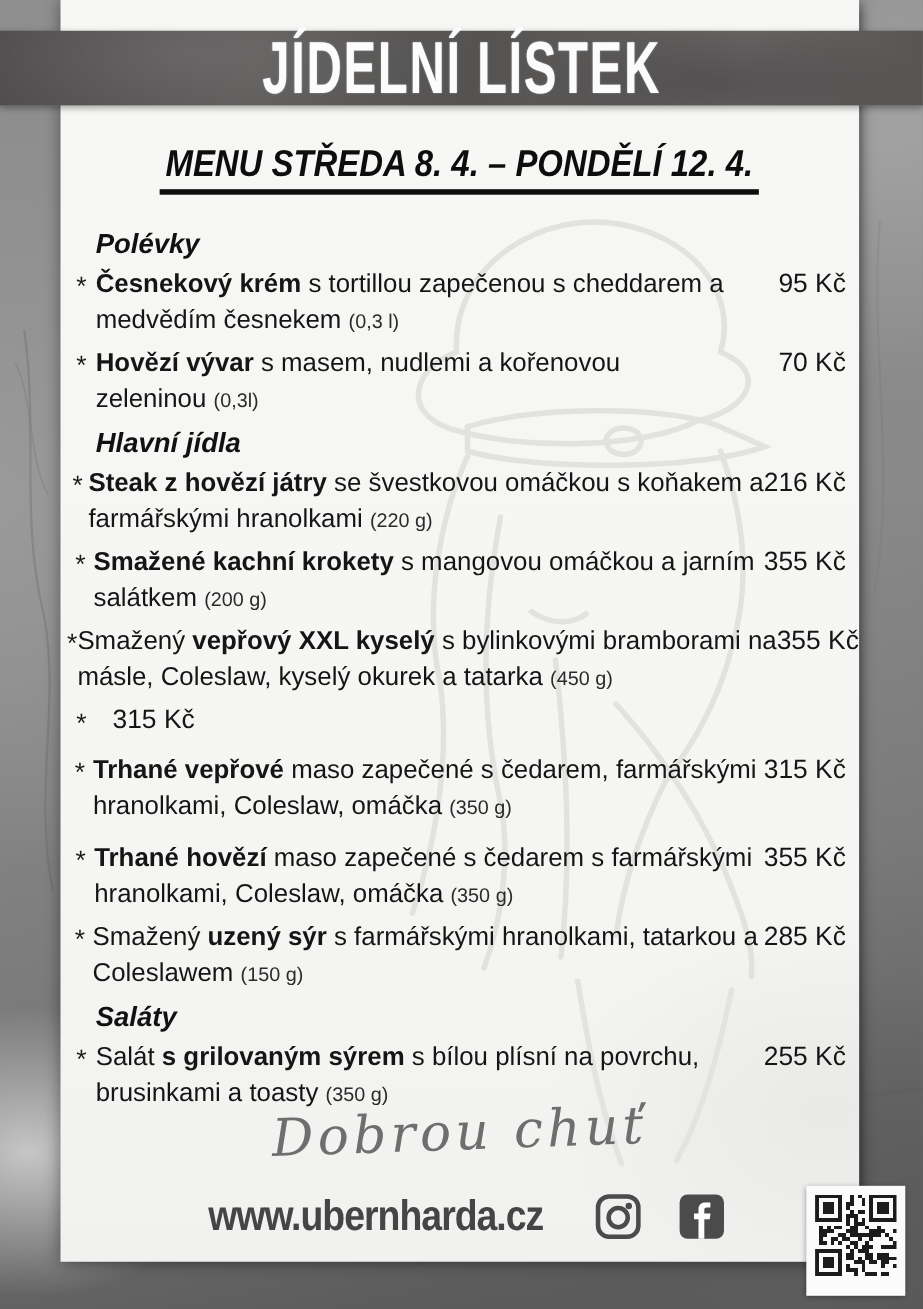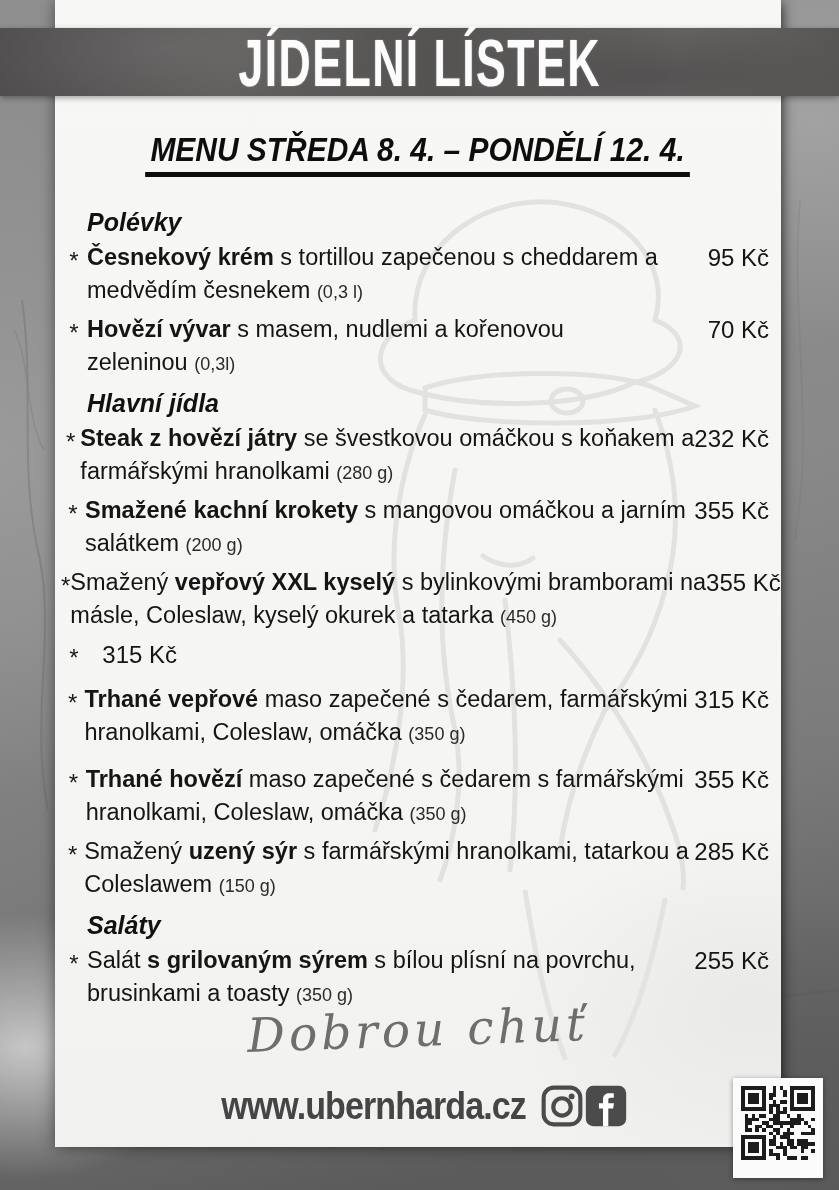--- a/index.html
+++ b/index.html
@@ -71,21 +71,21 @@
   .watermark { position:absolute; left:250px; top:170px; z-index:2; opacity:.9; pointer-events:none; }
   .watermark2 { position:absolute; left:360px; top:890px; z-index:2; pointer-events:none; }
   
   .farewell {
     position:absolute; z-index:3; top:1002px; left:0; width:100%; text-align:center;
     font-family:"DejaVu Serif", serif; font-style:italic; font-size:47px; color:#6e6e6e;
     letter-spacing:4px; transform:rotate(-2deg);
   }
   .site-row {
     position:absolute; z-index:3; top:1084px; left:0; width:100%;
-    display:flex; align-items:center; justify-content:center; gap:0;
+    display:flex; align-items:center; justify-content:center; gap:32px;
   }
   .website {
     font-weight:700; font-size:37px; color:#454545; letter-spacing:-1px;
     transform:scale(.92,1.05); white-space:nowrap;
   }
   .icon { display:inline-flex; }
   
   .qr {
     position:absolute; left:733px; top:1078px; width:90px; height:100px; z-index:4;
     background:#fbfbfb; box-shadow:0 1px 5px rgba(0,0,0,.4);
@@ -149,23 +149,23 @@
             <div class="line"><b>Hovězí vývar</b> s masem, nudlemi a kořenovou</div>
             <div class="line">zeleninou <span class="small">(0,3l)</span></div>
           </div>
           <div class="price">70 Kč</div>
         </div>
         <div class="section-header">Hlavní jídla</div>
         <div class="item">
           <span class="marker">*</span>
           <div class="text">
             <div class="line"><b>Steak z hovězí játry</b> se švestkovou omáčkou s koňakem a</div>
-            <div class="line">farmářskými hranolkami <span class="small">(280 g)</span></div>
-          </div>
-          <div class="price">232 Kč</div>
+            <div class="line">farmářskými hranolkami <span class="small">(220 g)</span></div>
+          </div>
+          <div class="price">216 Kč</div>
         </div>
         <div class="item">
           <span class="marker">*</span>
           <div class="text">
             <div class="line"><b>Smažené kachní krokety</b> s mangovou omáčkou a jarním</div>
             <div class="line">salátkem <span class="small">(200 g)</span></div>
           </div>
           <div class="price">355 Kč</div>
         </div>
         <div class="item">

